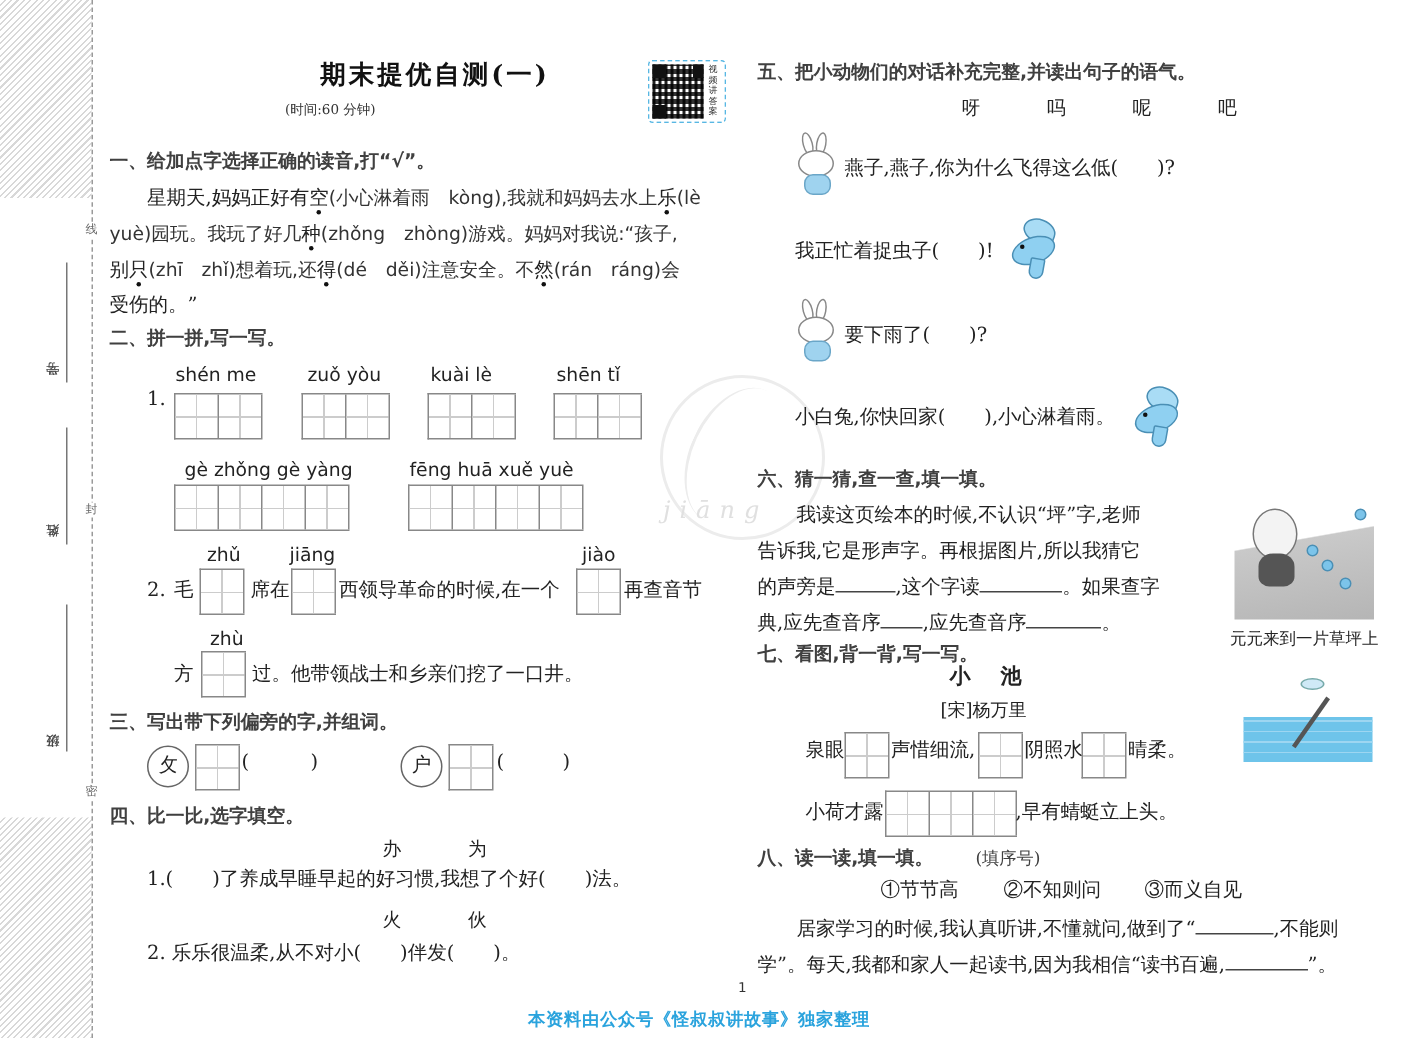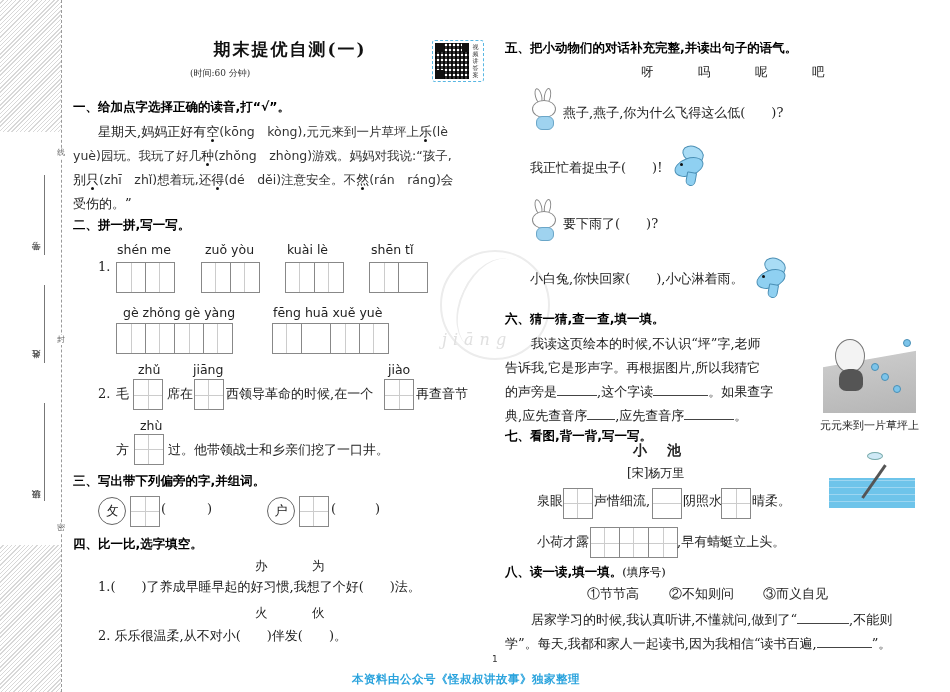--- a/index.html
+++ b/index.html
@@ -25,22 +25,22 @@
     background:
       linear-gradient(#111,#111) 0 0/9px 9px no-repeat,
       linear-gradient(#111,#111) 27px 0/9px 9px no-repeat,
       linear-gradient(#111,#111) 0 27px/9px 9px no-repeat,
       repeating-linear-gradient(90deg, #222 0 2px, #fff 2px 4px),
       repeating-linear-gradient(0deg, #333 0 3px, #fff 3px 5px);
     background-blend-mode: normal, normal, normal, multiply, normal; }
   .qr-label { font-size: 6px; width: 9px; line-height: 7px; margin-left: 3px; color: #333; font-family: "DejaVu Sans", sans-serif; }
 
   
-  .sec { position: absolute; font-family: "DejaVu Sans", "Liberation Sans", sans-serif; font-size: 12.5px; color: #000000; font-weight: bold; white-space: nowrap; }
-  .sec .note { font-weight: normal; font-family: "DejaVu Serif", serif; font-size: 11.5px; }
+  .sec { position: absolute; font-family: "DejaVu Sans", "Liberation Sans", sans-serif; font-size: 12.5px; color: #404040; font-weight: bold; white-space: nowrap; }
+  .sec .note { font-weight: normal; font-family: "DejaVu Serif", serif; font-size: 11.5px; margin-left: 28px; }
 
   .txt { position: absolute; font-size: 13px; line-height: 28px; white-space: nowrap; color: #222; }
   .dot { position: relative; }
   .dot::after { content: ""; position: absolute; left: 50%; bottom: -3px; width: 3px; height: 3px; margin-left: -1.5px; border-radius: 50%; background: #111; }
   .py { font-family: "DejaVu Sans", "Liberation Sans", sans-serif; font-size: 12.5px; color: #333; }
 
   
   .grid { position: absolute; display: flex; border: 1px solid #888; border-right: none; }
   .cell { width: 29px; height: 29px; border-right: 1px solid #888; position: relative;
     background:
@@ -113,21 +113,21 @@
 <div class="qr">
   <div class="qr-code"></div>
   <div class="qr-label">视频讲答案</div>
 </div>
 
 <div class="watermark"></div>
 <div class="wm-text">jiāng</div>
 
 <div class="sec" style="left:73px;top:99px">一、给加点字选择正确的读音,打“√”。</div>
 <div class="txt" style="left:98px;top:118px">
-  <span>星期天,妈妈正好有</span><span class="dot">空</span><span class="py">(kōng　kòng),元元来到一片草坪上</span><span class="dot">乐</span><span class="py">(lè</span>
+  <span>星期天,妈妈正好有</span><span class="dot">空</span><span class="py">(小心淋着雨　kòng),我就和妈妈去水上</span><span class="dot">乐</span><span class="py">(lè</span>
 </div>
 <div class="txt" style="left:73px;top:142px">
   <span class="py">yuè)园玩。我玩了好几</span><span class="dot">种</span><span class="py">(zhǒng　zhòng)游戏。妈妈对我说:“孩子,</span>
 </div>
 <div class="txt" style="left:73px;top:166px">
   <span>别</span><span class="dot">只</span><span class="py">(zhī　zhǐ)想着玩,还</span><span class="dot">得</span><span class="py">(dé　děi)注意安全。不</span><span class="dot">然</span><span class="py">(rán　ráng)会</span>
 </div>
 <div class="txt" style="left:73px;top:190px">受伤的。”</div>
 
 <div class="sec" style="left:73px;top:217px">二、拼一拼,写一写。</div>

